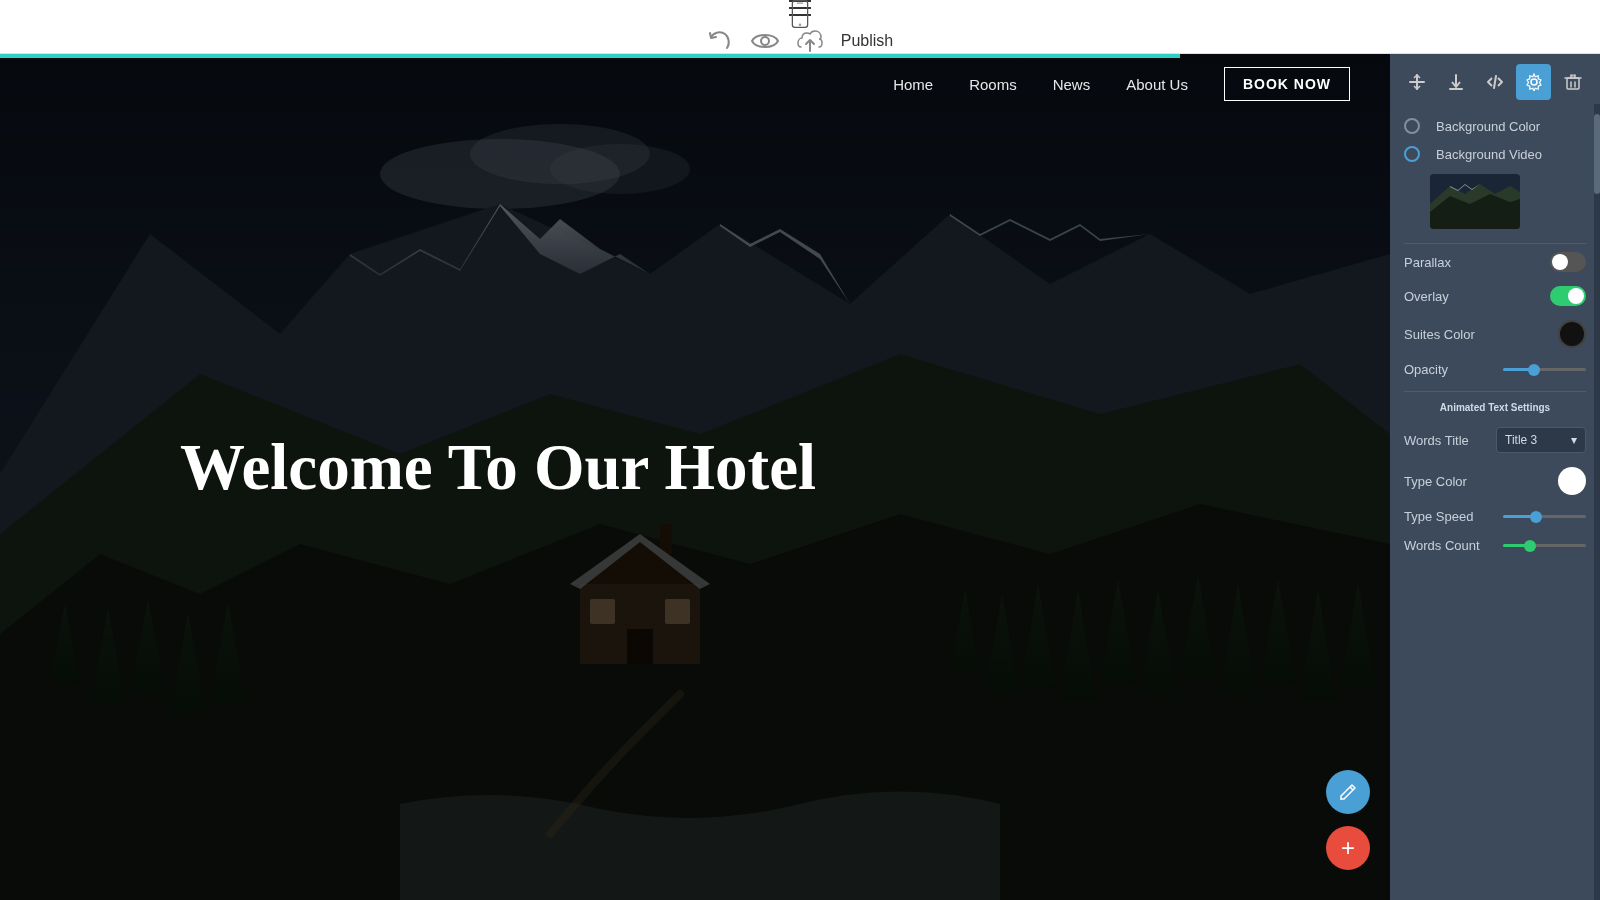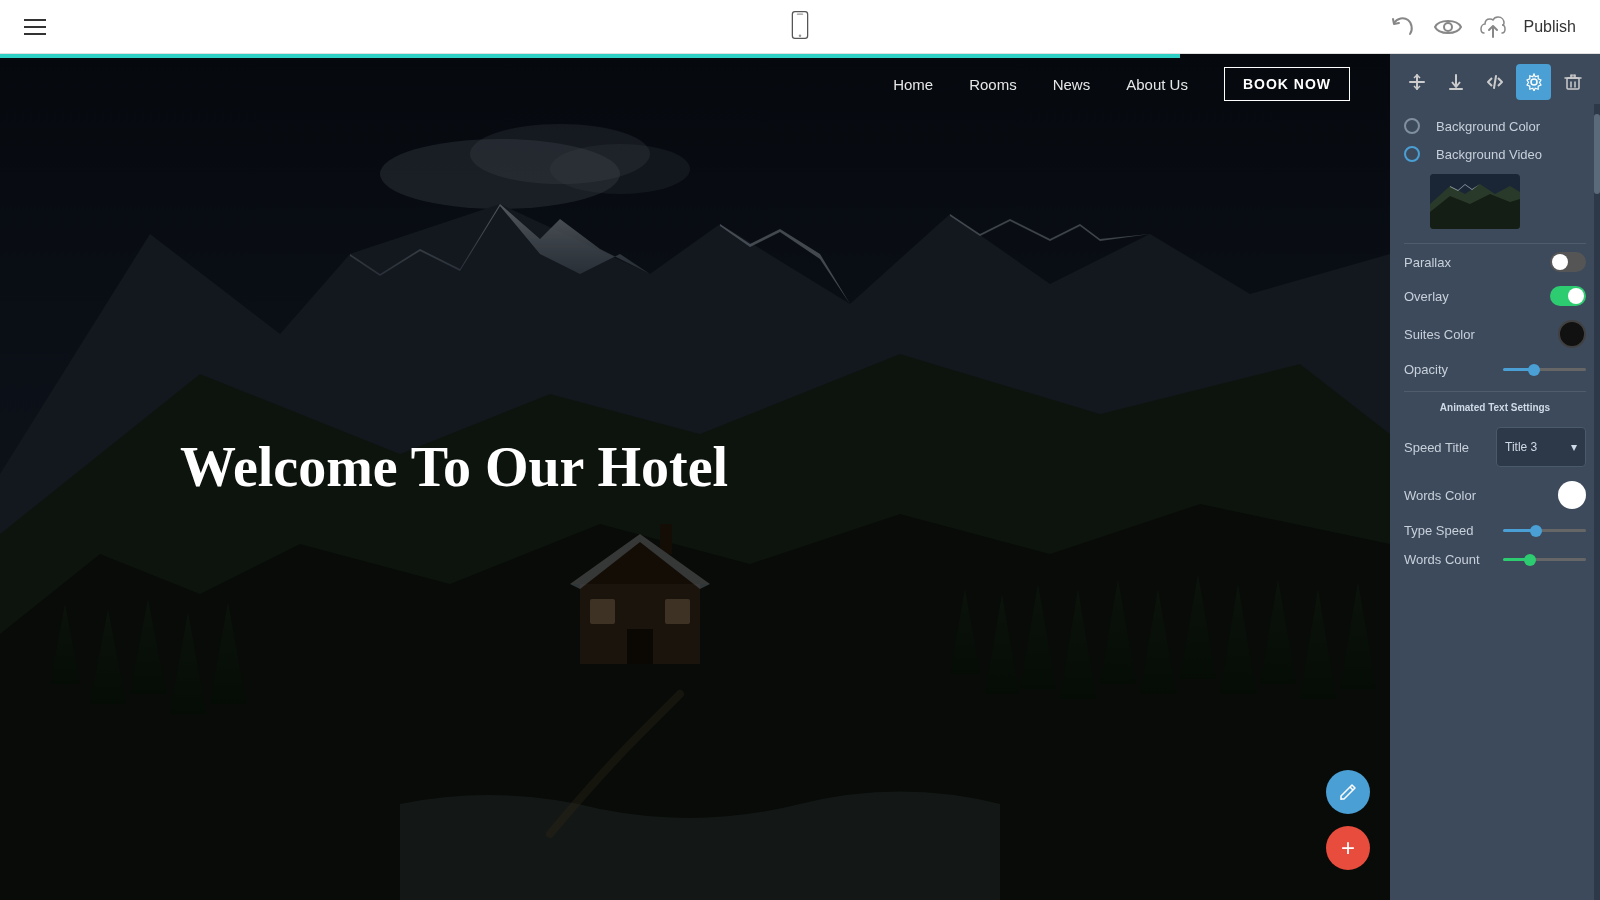--- a/index.html
+++ b/index.html
@@ -10,20 +10,21 @@
       width: 1600px;
       height: 54px;
       background: #ffffff;
       display: flex;
       align-items: center;
       justify-content: space-between;
       padding: 0 24px;
       border-bottom: 1px solid #e0e0e0;
       position: relative;
       z-index: 10;
+      flex-direction: column;
     }
     #topbar-left { display: flex; align-items: center; gap: 6px; }
     #topbar-center { position: absolute; left: 50%; transform: translateX(-50%); }
     #topbar-right { display: flex; align-items: center; gap: 18px; }
     .hamburger-icon { display: flex; flex-direction: column; gap: 5px; cursor: pointer; }
     .hamburger-icon span { width: 22px; height: 2px; background: #333; display: block; }
     .phone-icon-svg { width: 28px; height: 28px; }
     .topbar-icon { cursor: pointer; opacity: 0.7; }
     .publish-btn {
       display: flex; align-items: center; gap: 8px;
@@ -107,21 +108,21 @@
 
     
     #hero-content {
       position: absolute;
       top: 50%;
       left: 180px;
       transform: translateY(-50%);
       z-index: 5;
     }
     #hero-title {
-      font-size: 56px;
+      font-size: 65px;
       font-weight: 700;
       color: #fff;
       font-family: Georgia, serif;
       line-height: 1.1;
       margin-bottom: 18px;
     }
     #hero-subtitle {
       font-size: 28px;
       color: rgba(255,255,255,0.85);
       font-family: Georgia, serif;
@@ -291,21 +292,21 @@
       background: rgba(255,255,255,0.1);
       margin: 8px 0;
     }
 
     
     .words-title-select {
       background: #2d3848;
       border: 1px solid #4a5a6a;
       border-radius: 4px;
       color: #d0dae6;
-      padding: 12px 8px;
+      padding: 5px 8px;
       font-size: 12px;
       cursor: pointer;
       width: 90px;
       display: flex;
       align-items: center;
       justify-content: space-between;
     }
 
     
     .word-input {
@@ -599,29 +600,29 @@
             <div class="slider-thumb"></div>
           </div>
         </div>
       </div>
 
       <div class="divider"></div>
 
       <div class="section-header">Animated Text Settings</div>
 
       <div class="panel-row">
-        <span class="panel-label">Speed Title</span>
+        <span class="panel-label">Words Title</span>
         <div class="words-title-select">
           <span>Title 3</span>
           <span>▾</span>
         </div>
       </div>
 
       <div class="panel-row">
-        <span class="panel-label">Words Color</span>
+        <span class="panel-label">Type Color</span>
         <div class="color-swatch" style="background:#ffffff; border-color: rgba(255,255,255,0.5);"></div>
       </div>
 
       <div class="panel-row">
         <span class="panel-label">Type Speed</span>
         <div class="slider-container">
           <div class="slider-track type-speed">
             <div class="slider-thumb"></div>
           </div>
         </div>

